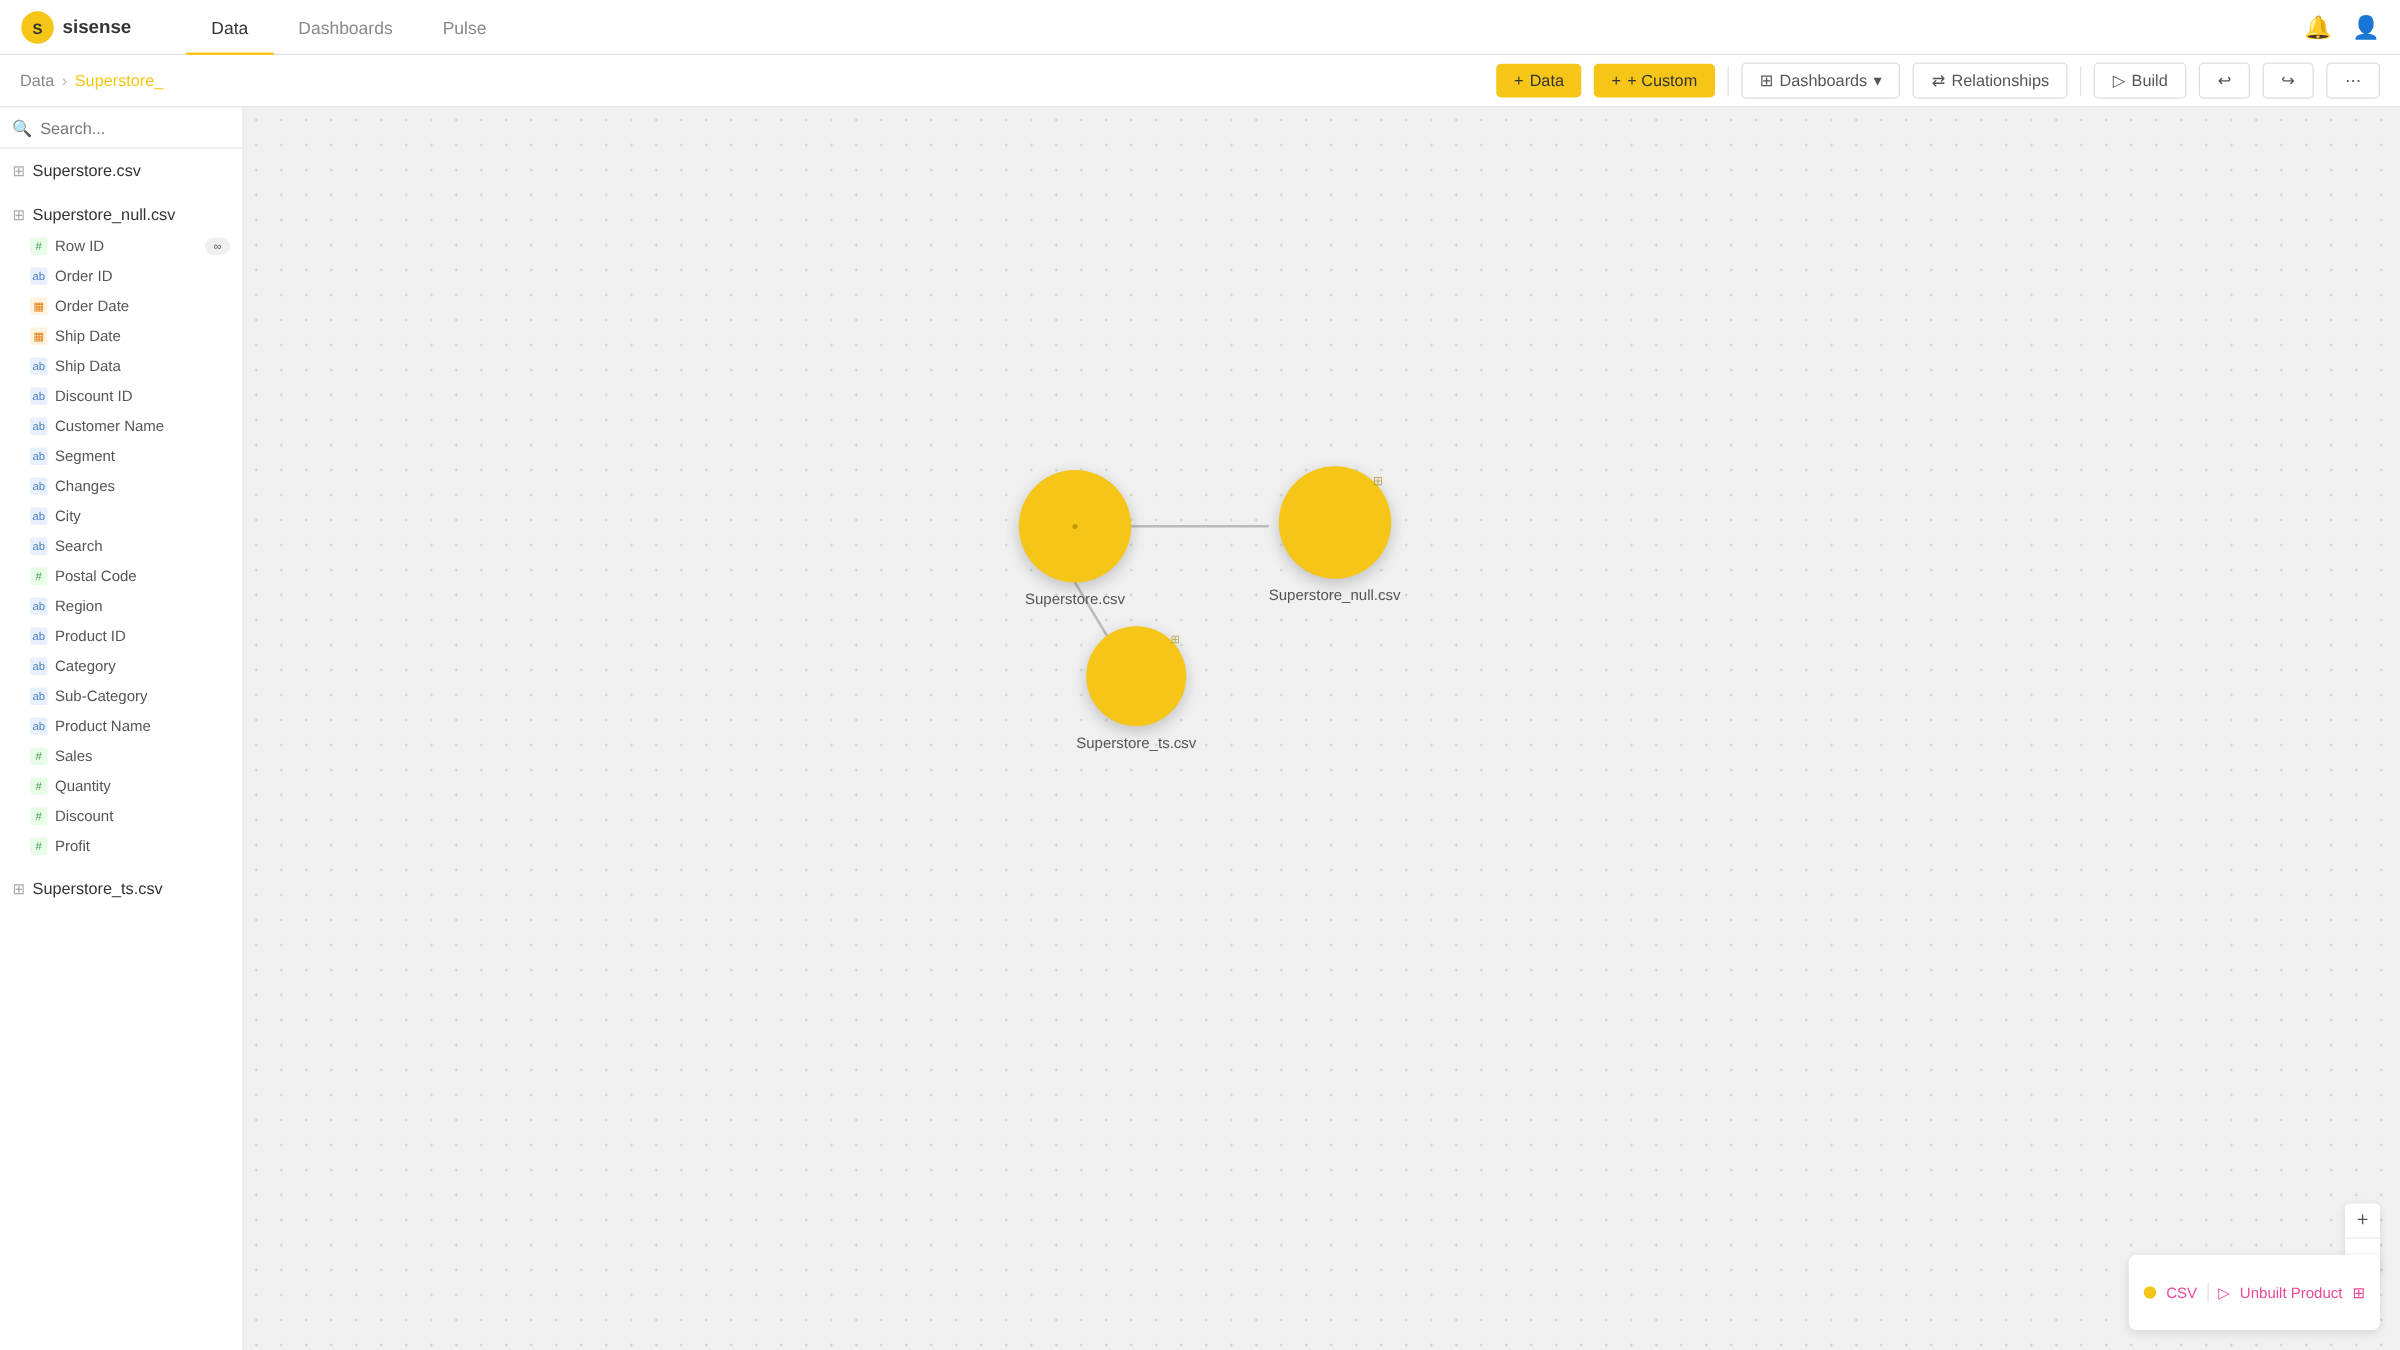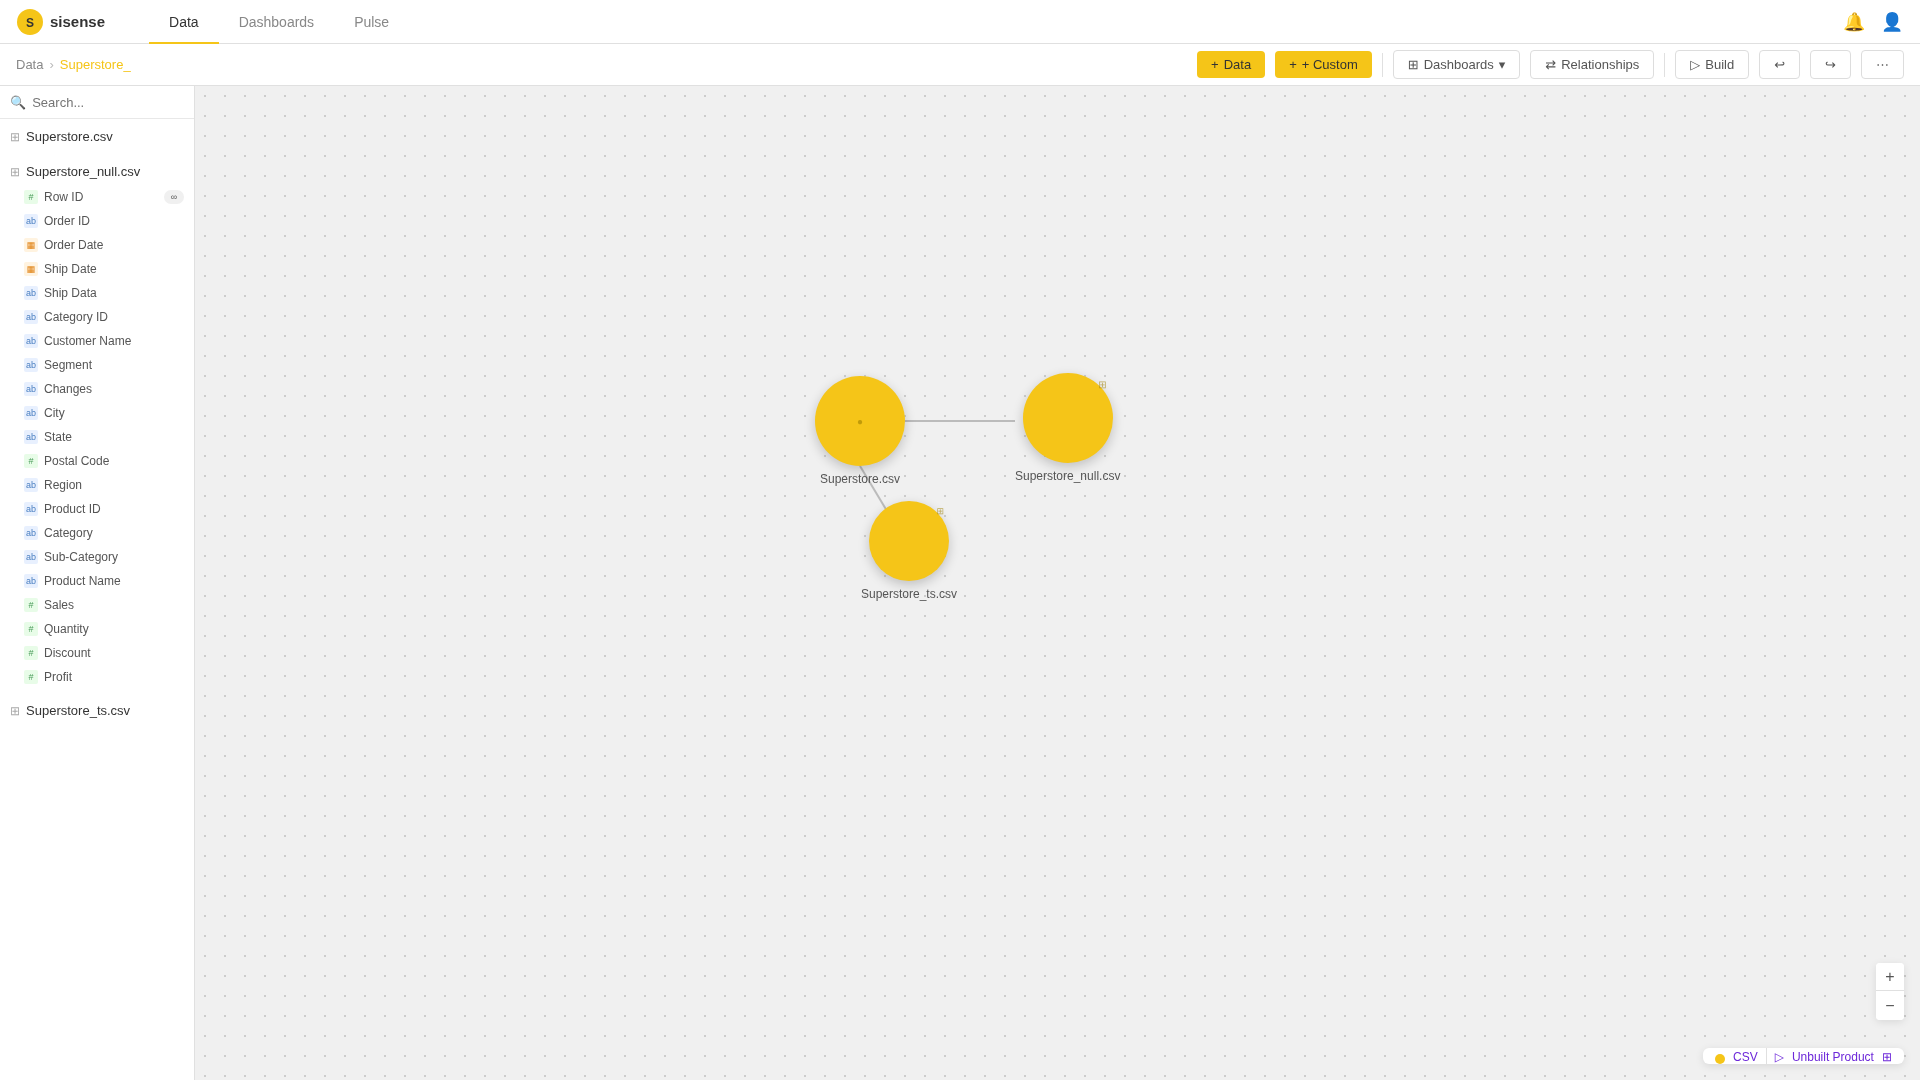--- a/index.html
+++ b/index.html
@@ -99,23 +99,23 @@
     .node-circle.large { width: 90px; height: 90px; }
     .node-circle.medium { width: 80px; height: 80px; }
     .node-label { margin-top: 6px; font-size: 12px; color: #555; white-space: nowrap; }
 
     
     .connections-svg { position: absolute; top: 0; left: 0; width: 100%; height: 100%; pointer-events: none; }
 
     
     .bottom-bar {
       position: absolute; bottom: 16px; right: 16px;
-      display: flex; align-items: flex-end; gap: 8px;
-      background: #fff; border-radius: 6px; padding: 0 12px;
-      box-shadow: 0 2px 8px rgba(0,0,0,0.1); font-size: 12px; color: #6d28d9;
+      display: flex; align-items: center; gap: 8px;
+      background: #fff; border-radius: 6px; padding: 22px 12px;
+      box-shadow: 0 2px 8px rgba(0,0,0,0.1); font-size: 12px; color: #ec4899;
     }
     .csv-dot { width: 10px; height: 10px; border-radius: 50%; background: #f5c518; }
     .bottom-sep { width: 1px; height: 16px; background: #e0e0e0; }
 
     
     .zoom-controls {
       position: absolute; right: 16px; bottom: 60px;
       display: flex; flex-direction: column; gap: 1px;
       background: #fff; border-radius: 4px; box-shadow: 0 2px 8px rgba(0,0,0,0.1);
     }
@@ -235,41 +235,41 @@
         <div class="field-item">
           <div class="field-icon date">▦</div>
           <span>Ship Date</span>
         </div>
         <div class="field-item">
           <div class="field-icon ab">ab</div>
           <span>Ship Data</span>
         </div>
         <div class="field-item">
           <div class="field-icon ab">ab</div>
-          <span>Category ID</span>
+          <span>Discount ID</span>
         </div>
         <div class="field-item">
           <div class="field-icon ab">ab</div>
           <span>Customer Name</span>
         </div>
         <div class="field-item">
           <div class="field-icon ab">ab</div>
           <span>Segment</span>
         </div>
         <div class="field-item">
           <div class="field-icon ab">ab</div>
           <span>Changes</span>
         </div>
         <div class="field-item">
           <div class="field-icon ab">ab</div>
           <span>City</span>
         </div>
         <div class="field-item">
           <div class="field-icon ab">ab</div>
-          <span>State</span>
+          <span>Search</span>
         </div>
         <div class="field-item">
           <div class="field-icon hash">#</div>
           <span>Postal Code</span>
         </div>
         <div class="field-item">
           <div class="field-icon ab">ab</div>
           <span>Region</span>
         </div>
         <div class="field-item">

